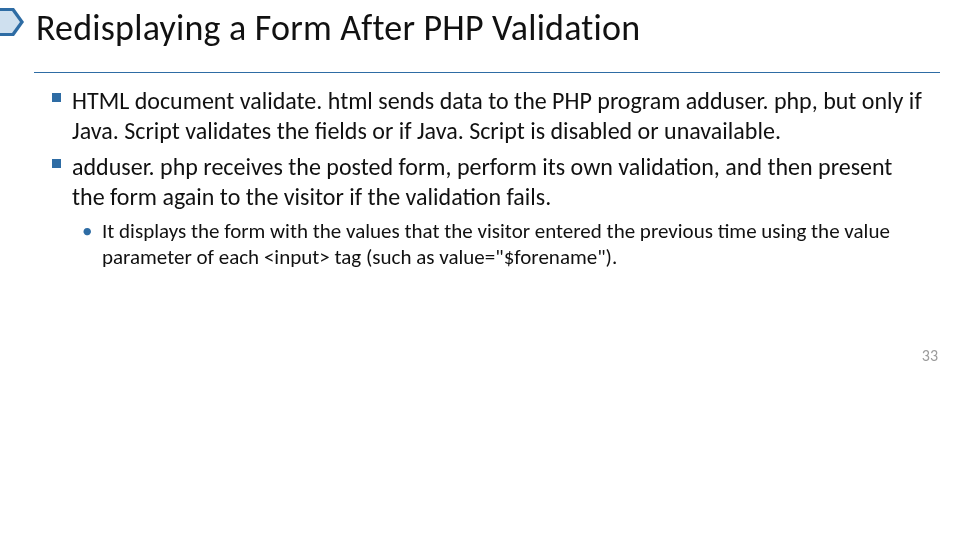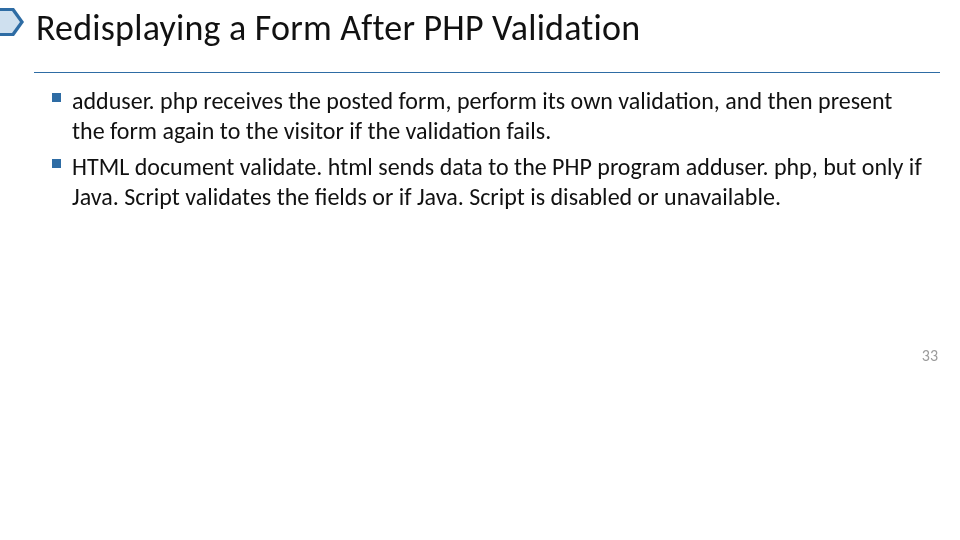--- a/index.html
+++ b/index.html
@@ -104,19 +104,20 @@
       <polygon points="0,0 14,0 24,14 14,28 0,28 0,0" fill="#2e6ca4"></polygon>
       <polygon points="0,3 12,3 20,14 12,25 0,25" fill="#cfe0ef"></polygon>
     </svg>
   </div>
 
   <div class="title">Redisplaying a Form After PHP Validation</div>
 
   <hr class="title-rule">
 
   <div class="body">
+    <div class="bullet-l1">HTML document validate. html sends data to the PHP program adduser. php, but only if Java. Script validates the fields or if Java. Script is disabled or unavailable.</div>
     <div class="bullet-l1">adduser. php receives the posted form, perform its own validation, and then present the form again to the visitor if the validation fails.</div>
-    <div class="bullet-l1">HTML document validate. html sends data to the PHP program adduser. php, but only if Java. Script validates the fields or if Java. Script is disabled or unavailable.</div>
+    <div class="bullet-l2">It displays the form with the values that the visitor entered the previous time using the value parameter of each &lt;input&gt; tag (such as value="$forename").</div>
   </div>
 
   <div class="page-number">33</div>
 
 </div>
 
 </body></html>

